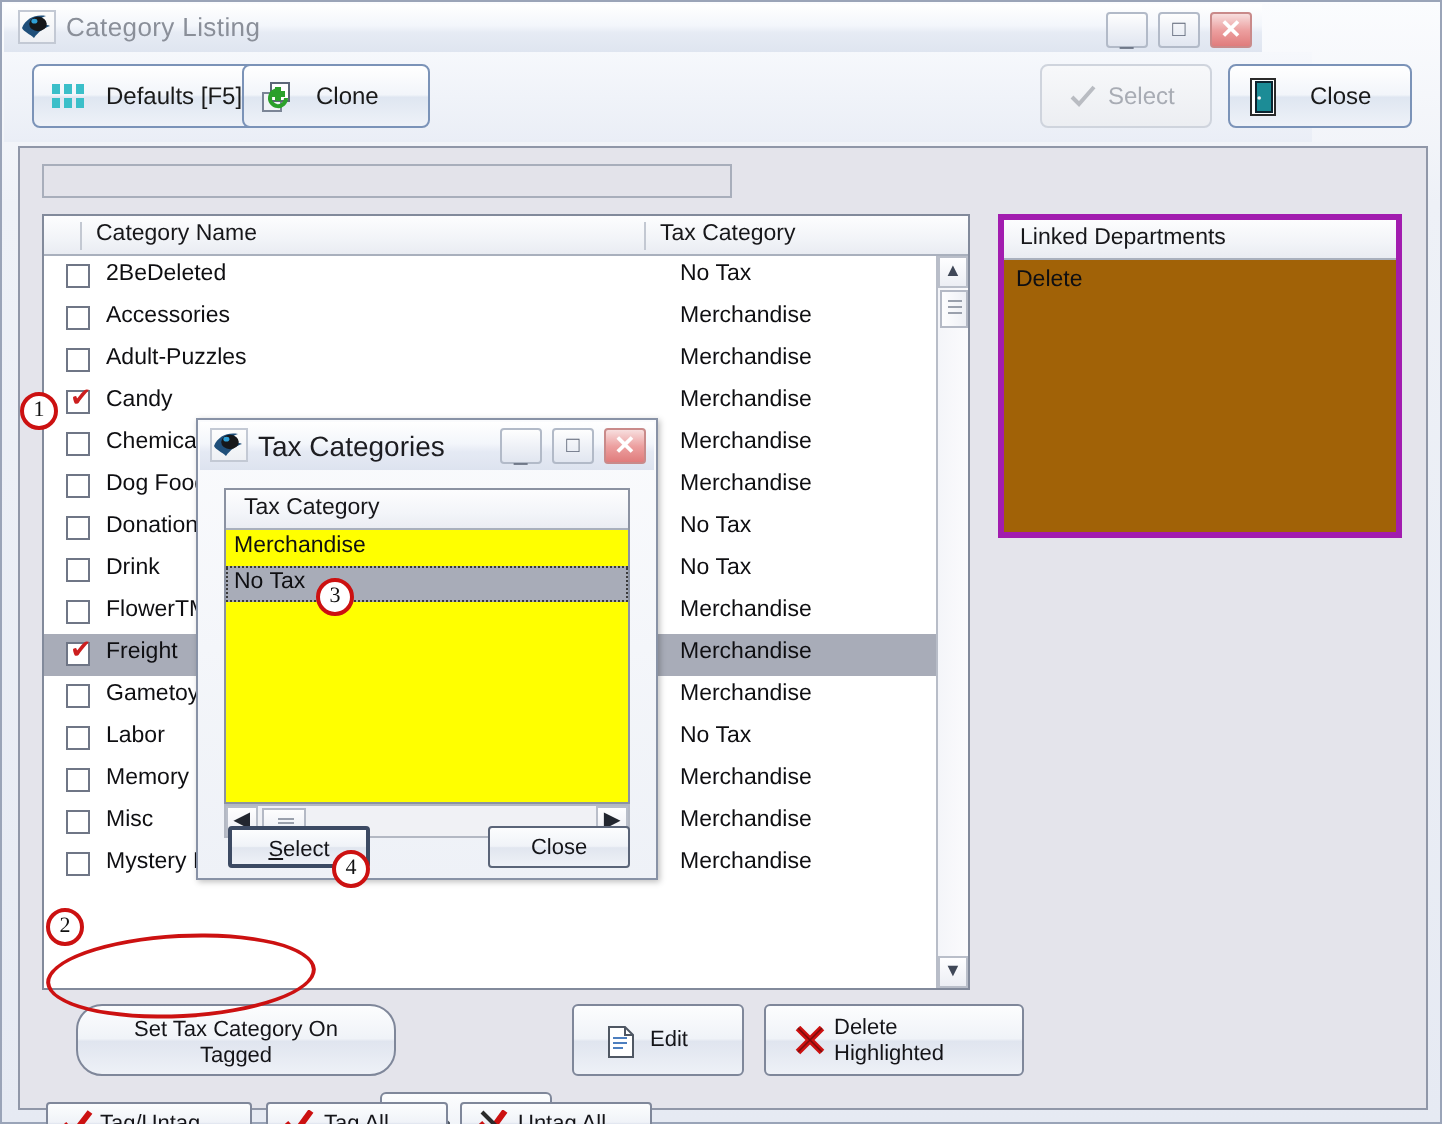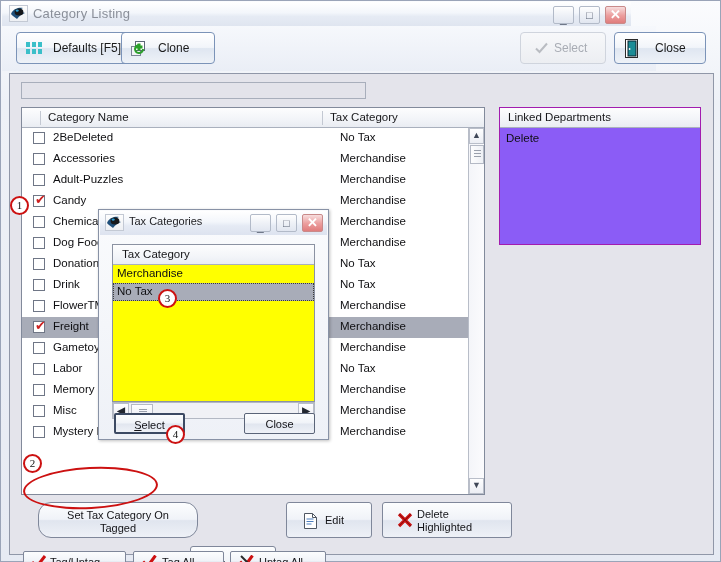--- a/index.html
+++ b/index.html
@@ -149,22 +149,22 @@
     position:absolute;left:1px;top:17px;width:14px;height:19px;
     background:linear-gradient(to right,#fdfdfe,#eef0f5);
     border:1px solid #b4b9c5;box-sizing:border-box;
   }
   .vscroll .thumb i{
     position:absolute;left:3px;top:4px;width:7px;height:1px;background:#9aa0ac;
     box-shadow:0 3px 0 #9aa0ac,0 6px 0 #9aa0ac;
   }
   
   .deptwrap{
-    position:absolute;left:489px;top:33px;width:202px;height:138px;
-    background:#8b5cf6;border:1px solid #a21caf;box-sizing:border-box;
+    position:absolute;left:489px;top:33px;width:202px;height:162px;
+    background:#a16207;border:3px solid #a21caf;box-sizing:border-box;
   }
   .dhead{
     position:absolute;left:0;top:0;right:0;height:20px;
     background:linear-gradient(to bottom,#fdfdfe,#f2f4f8 60%,#e9ecf2);
     border-bottom:1px solid #a9b0bd;box-sizing:border-box;
   }
   .dhead span{position:absolute;left:8px;top:3px;font-size:11.5px;color:#17171a;}
   .ditem{position:absolute;left:6px;top:24px;font-size:11.5px;color:#0f0f12;}
   
   .bbtn{
@@ -194,21 +194,21 @@
   .dlg-title{
     position:absolute;left:1px;top:1px;right:1px;height:24px;
     background:linear-gradient(to bottom,#ffffff 0%,#f3f6fb 45%,#e5eaf4 62%,#dde3ef 100%);
   }
   .dlg-icon{
     position:absolute;left:5px;top:3px;width:19px;height:17px;
     background:linear-gradient(to bottom,#fdfdfd,#eef0f4);
     border:1px solid #c3c9d4;box-sizing:border-box;overflow:hidden;
   }
   .dlg-title .t{
-    position:absolute;left:29px;top:4px;font-size:11px;color:#1d1d21;white-space:nowrap;
+    position:absolute;left:29px;top:4px;font-size:14px;color:#1d1d21;white-space:nowrap;
   }
   .dlg-btns{position:absolute;right:4px;top:3px;}
   .dlglist{
     position:absolute;left:13px;top:34px;width:203px;height:158px;
     background:#ffff00;border:1px solid #8b92a2;box-sizing:border-box;overflow:hidden;
   }
   .dlghead{
     position:absolute;left:0;top:0;right:0;height:20px;
     background:linear-gradient(to bottom,#fdfdfe,#f3f5f9 60%,#eaedf3);
     border-bottom:1px solid #a9b0bd;box-sizing:border-box;

